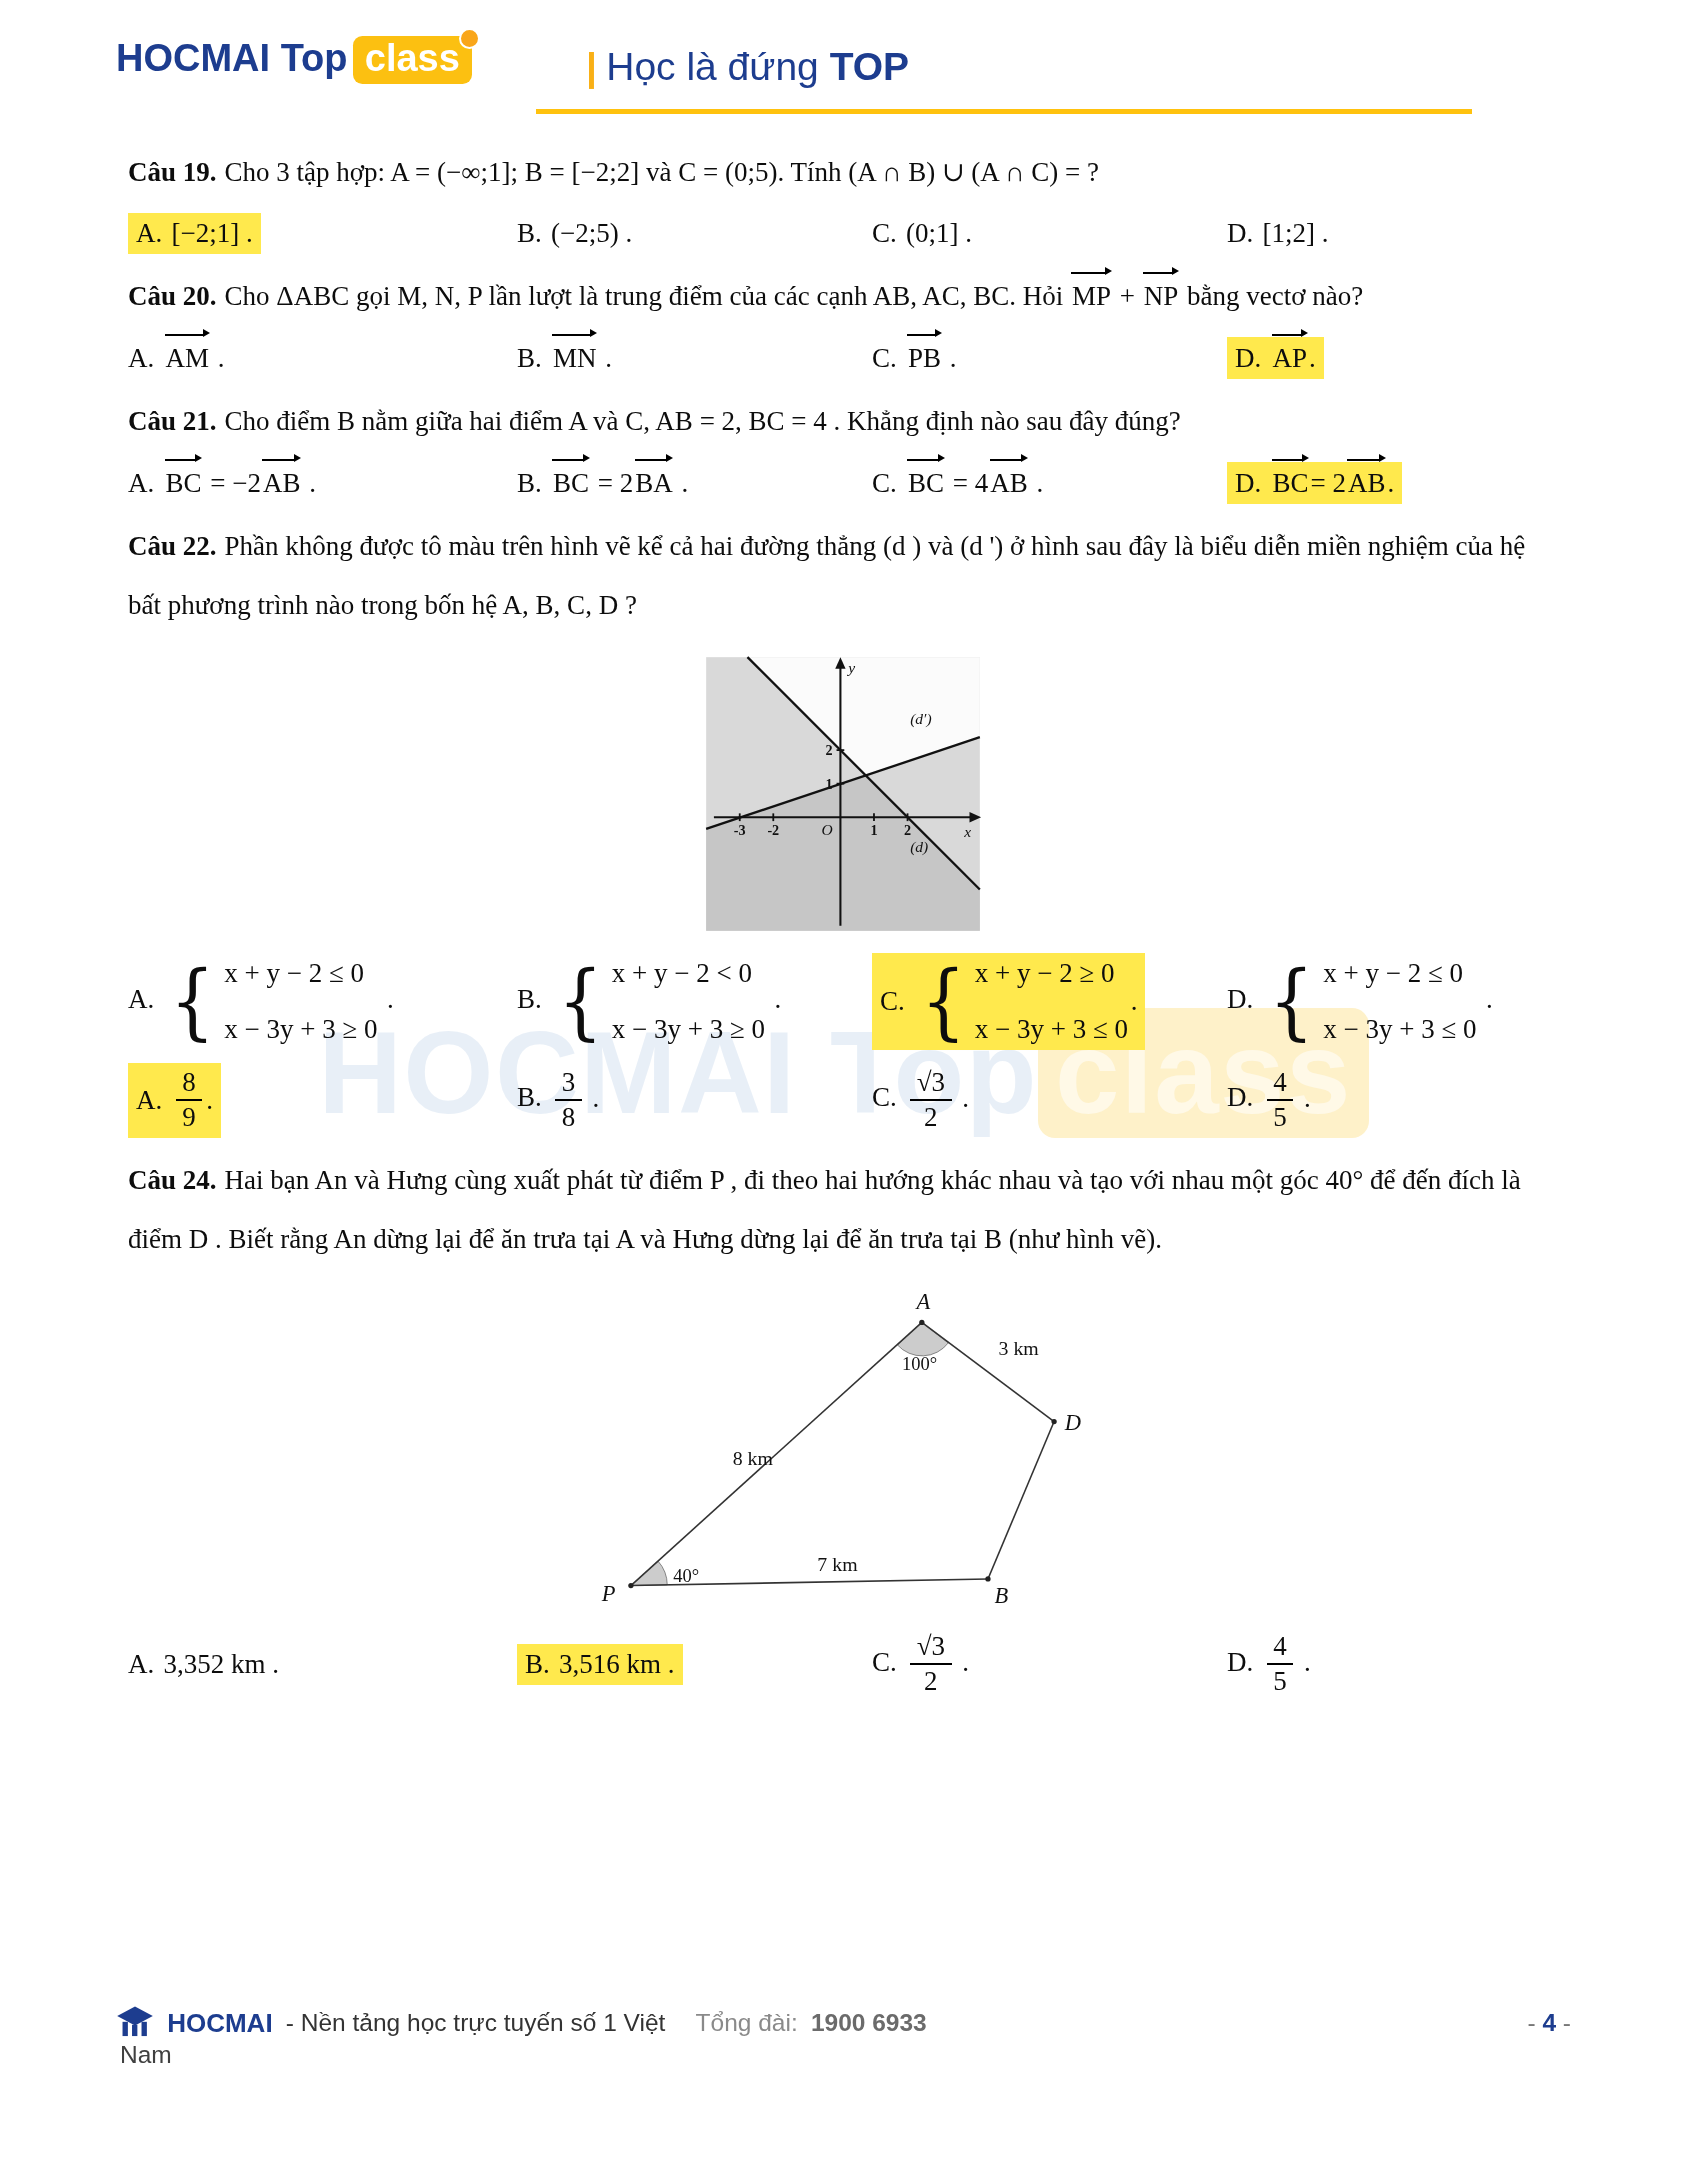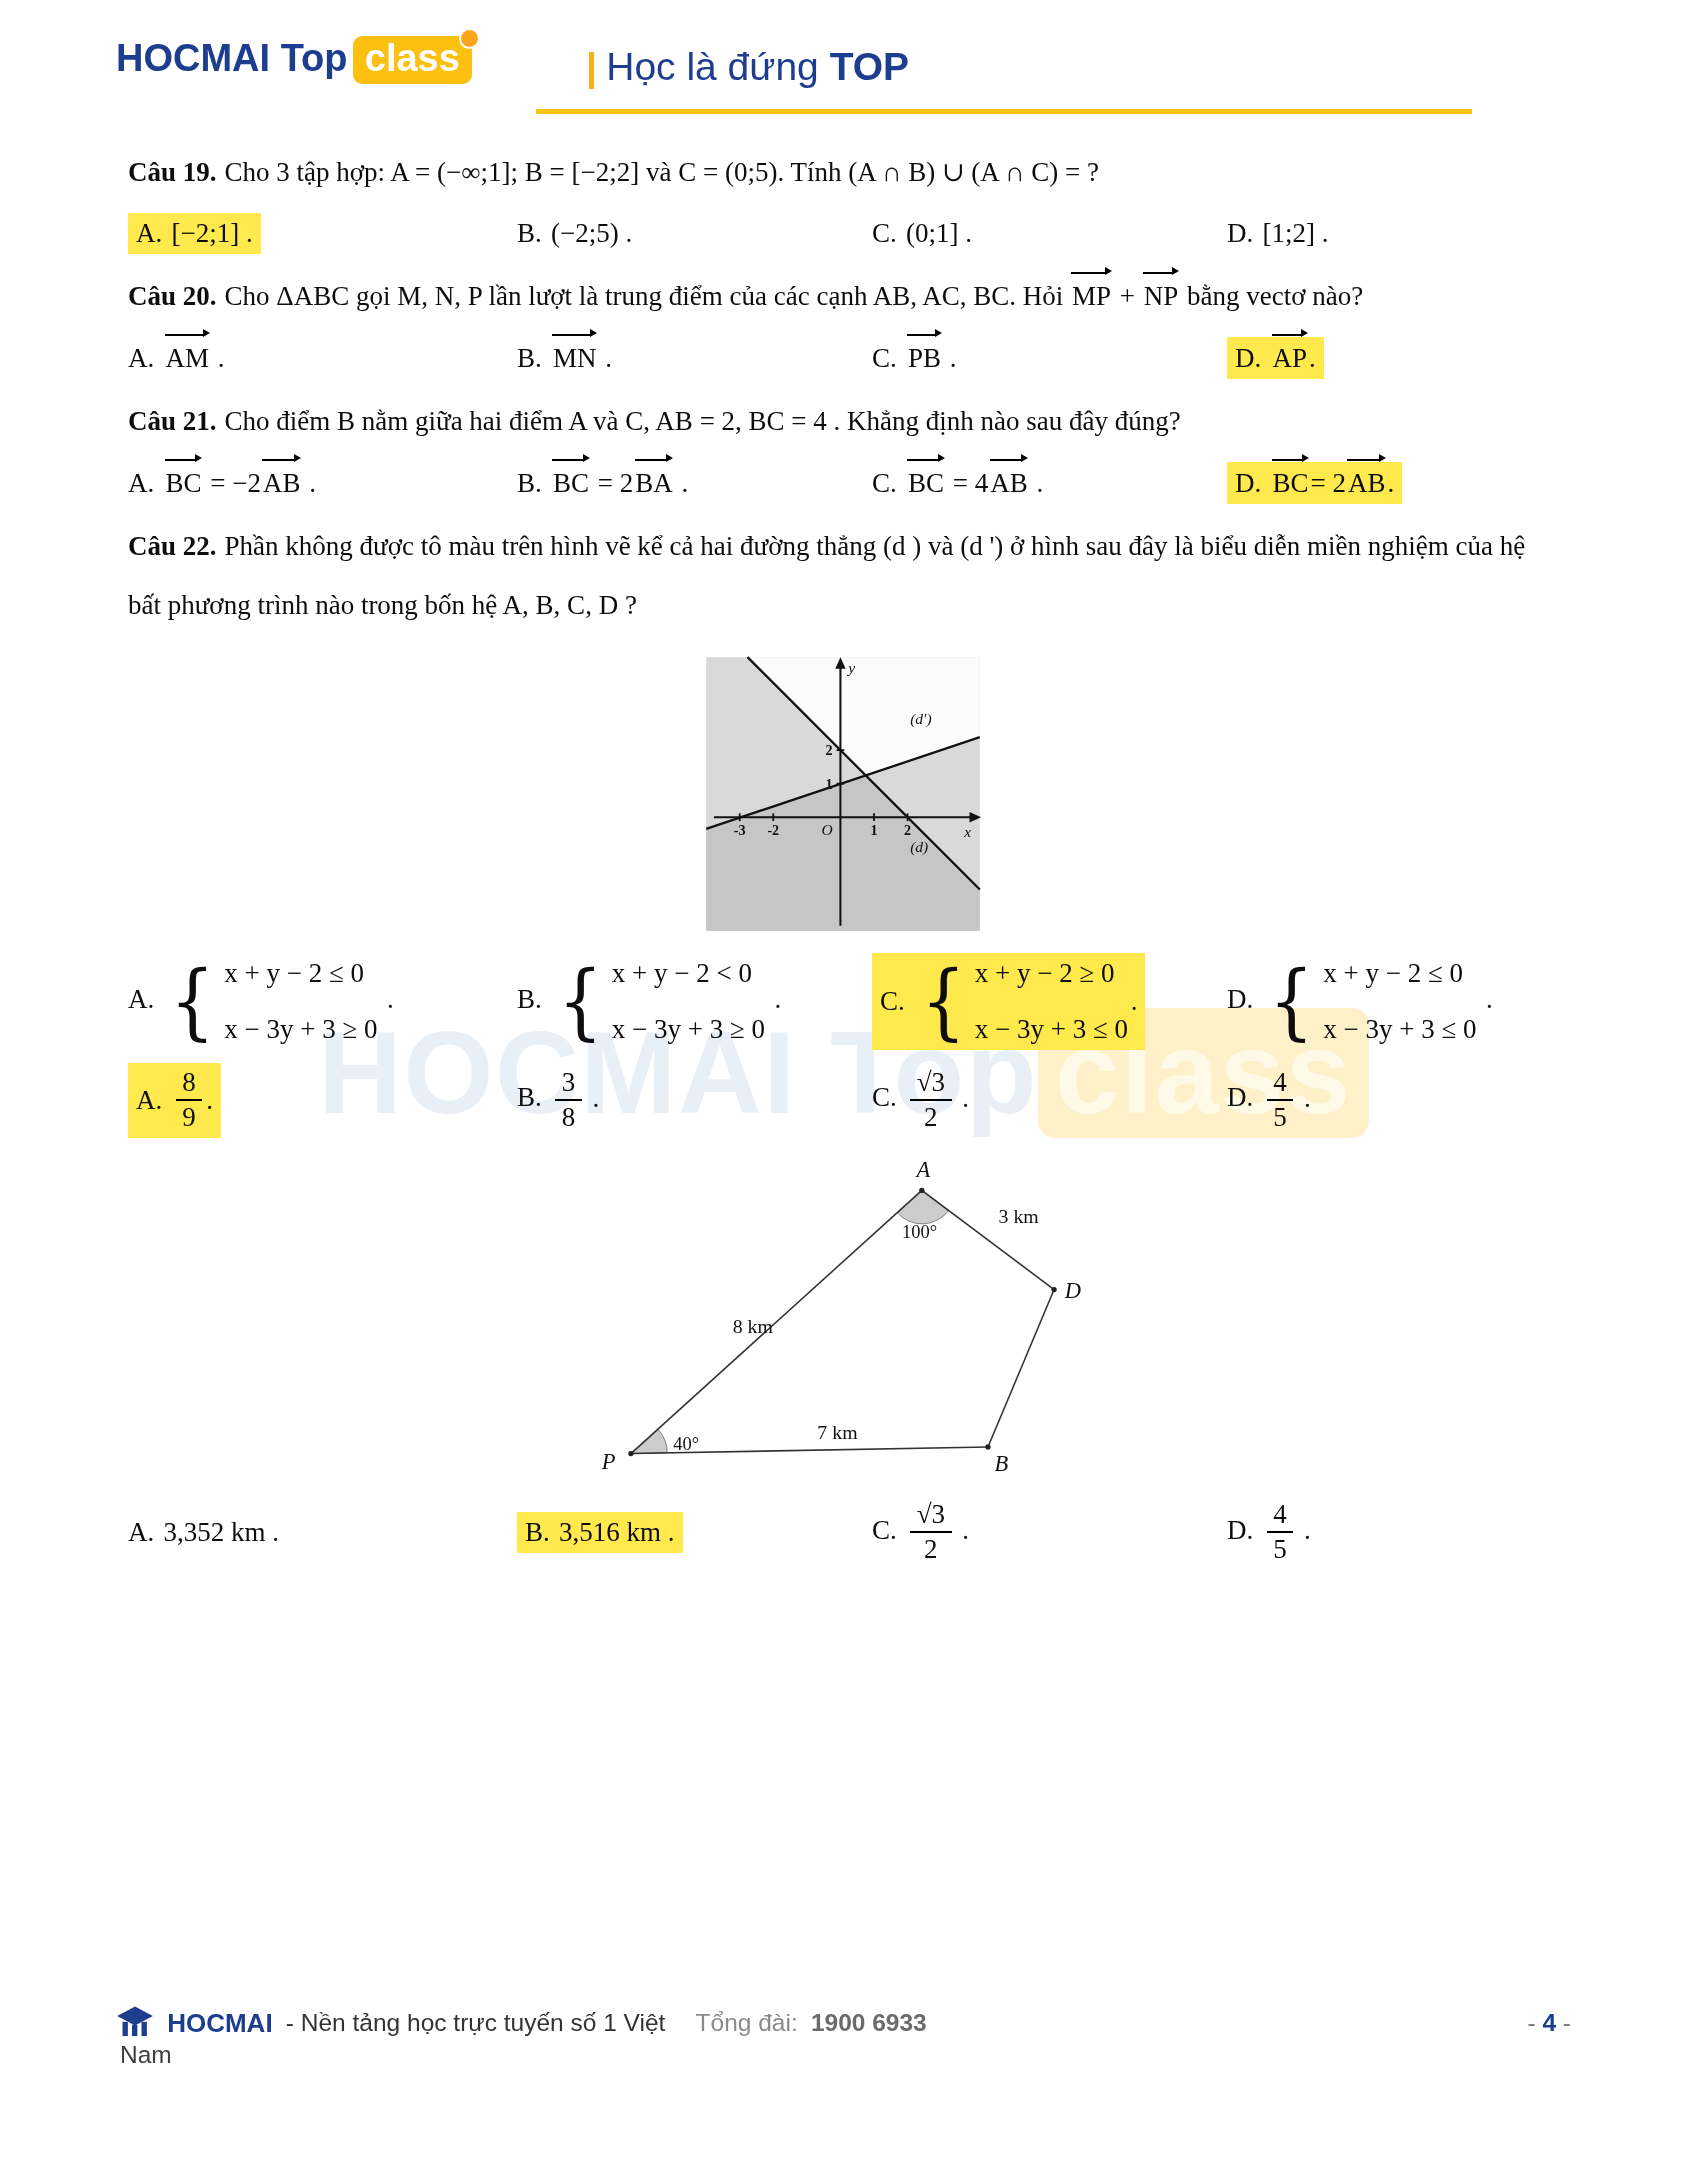--- a/index.html
+++ b/index.html
@@ -262,20 +262,23 @@
         </span><span> .</span>
     </div>
     <div class="opt">
       <span class="olabel">D.</span><span class="frac">
           <span class="fnum">4</span>
           <span class="fden">5</span>
         </span><span> .</span>
     </div>
   </div>
 
+  <p class="qtext">
+    <b class="qlabel">Câu 24.</b><span>Hai bạn An và Hưng cùng xuất phát từ điểm P , đi theo hai hướng khác nhau và tạo với nhau một góc 40° để đến đích là điểm D . Biết rằng An dừng lại để ăn trưa tại A và Hưng dừng lại để ăn trưa tại B (như hình vẽ).</span>
+  </p>
 
   <figure class="fig24-wrap">
     <svg width="503" height="324" viewBox="0 0 760 490" style="font-size:41px">
 
       <path d="M 500 52 L 540 83 A 50 50 0 0 1 463 86 Z" fill="#cccccc" stroke="#555" stroke-width="1"></path>
       <path d="M 60 450 L 101 413 A 55 55 0 0 1 115 449 Z" fill="#cccccc" stroke="#555" stroke-width="1"></path>
 
       <line x1="60" y1="450" x2="500" y2="52" stroke="#333" stroke-width="2.4"></line>
       <line x1="500" y1="52" x2="700" y2="202" stroke="#333" stroke-width="2.4"></line>
       <line x1="700" y1="202" x2="600" y2="440" stroke="#333" stroke-width="2.4"></line>

